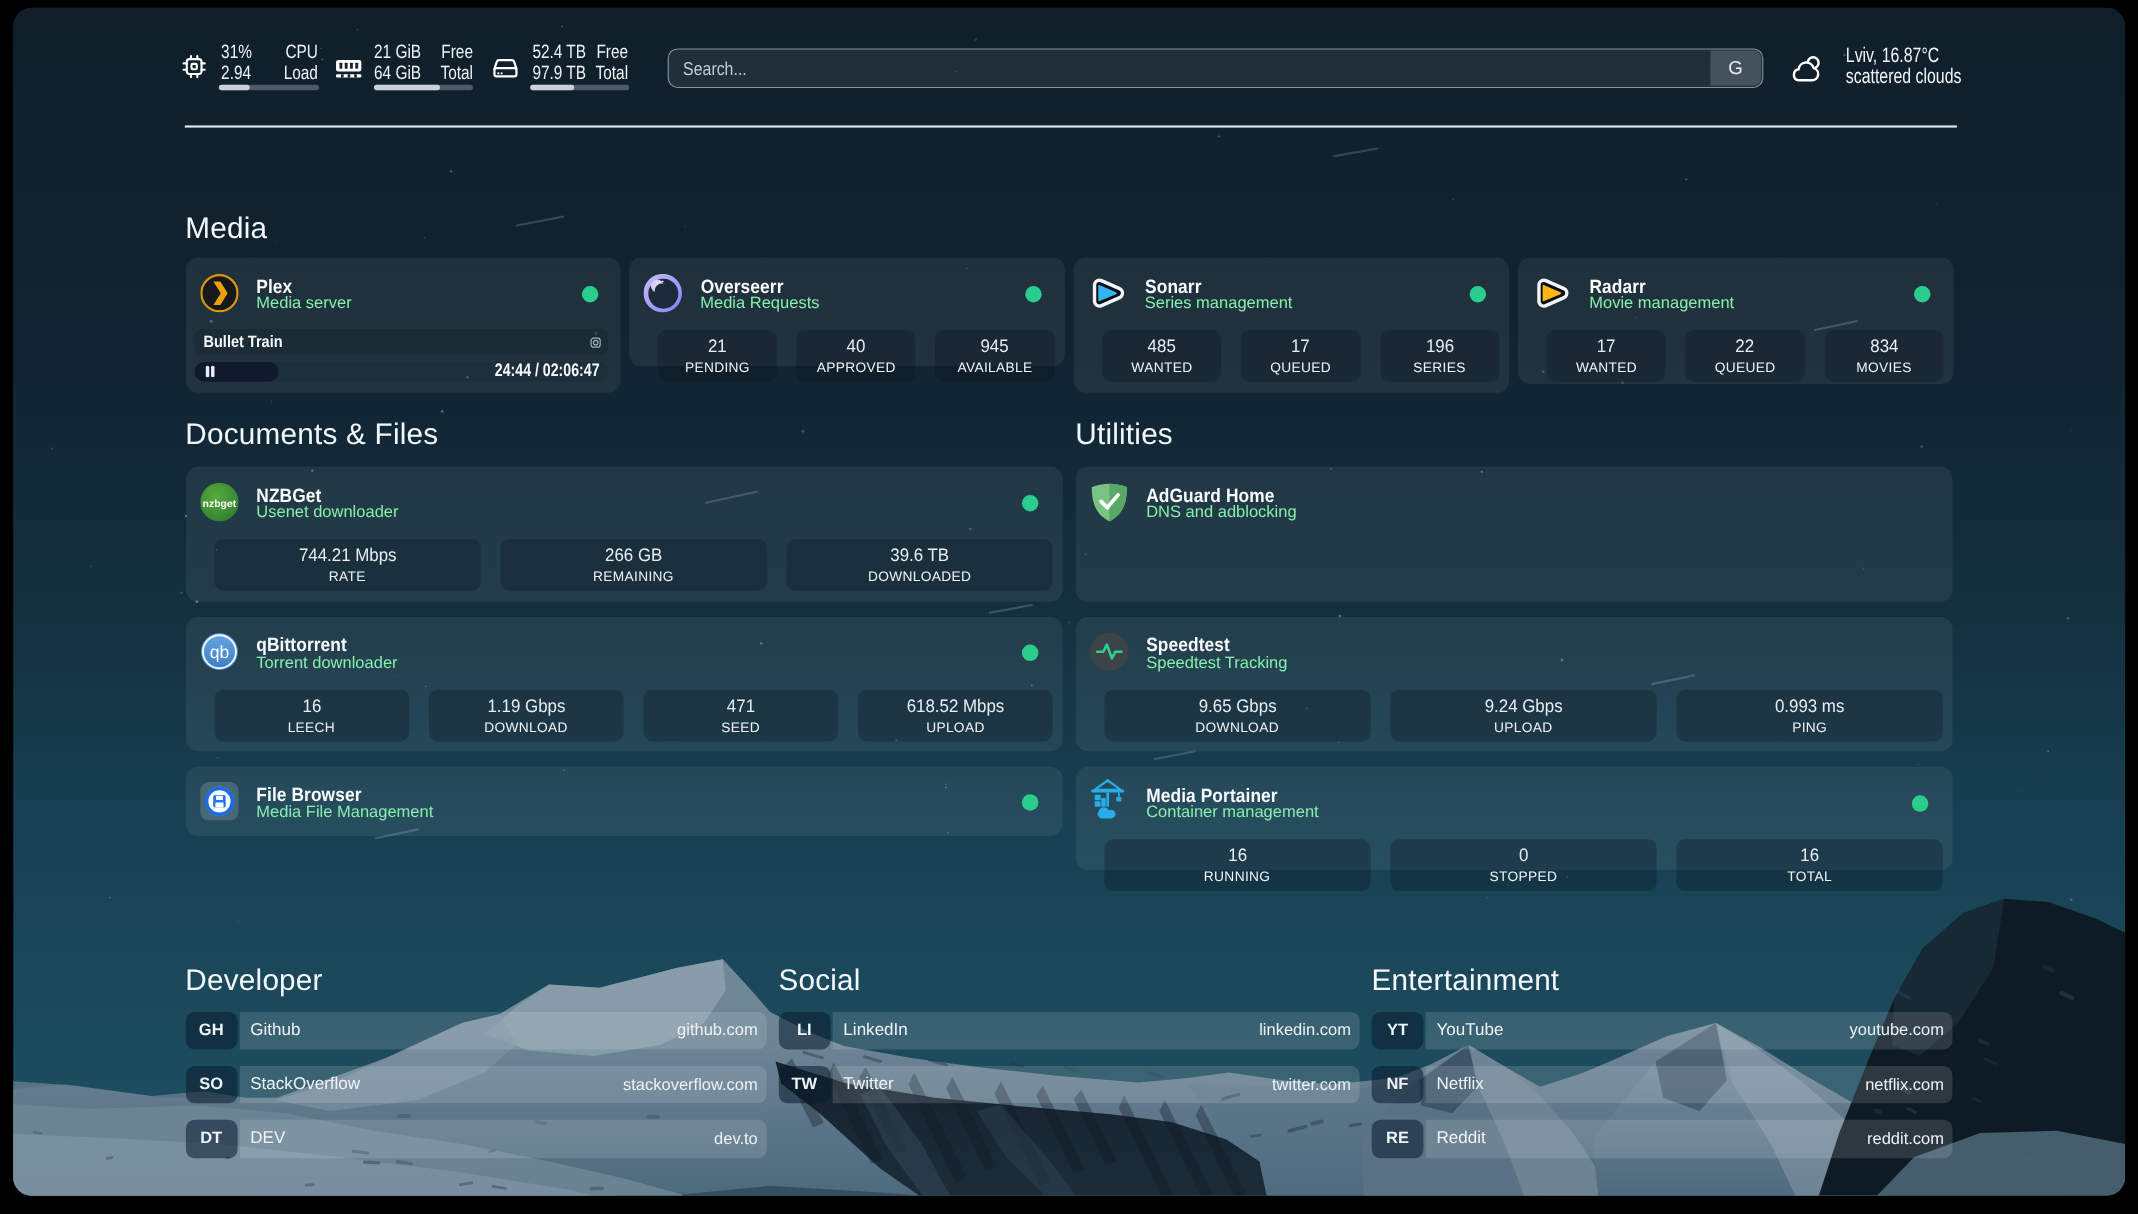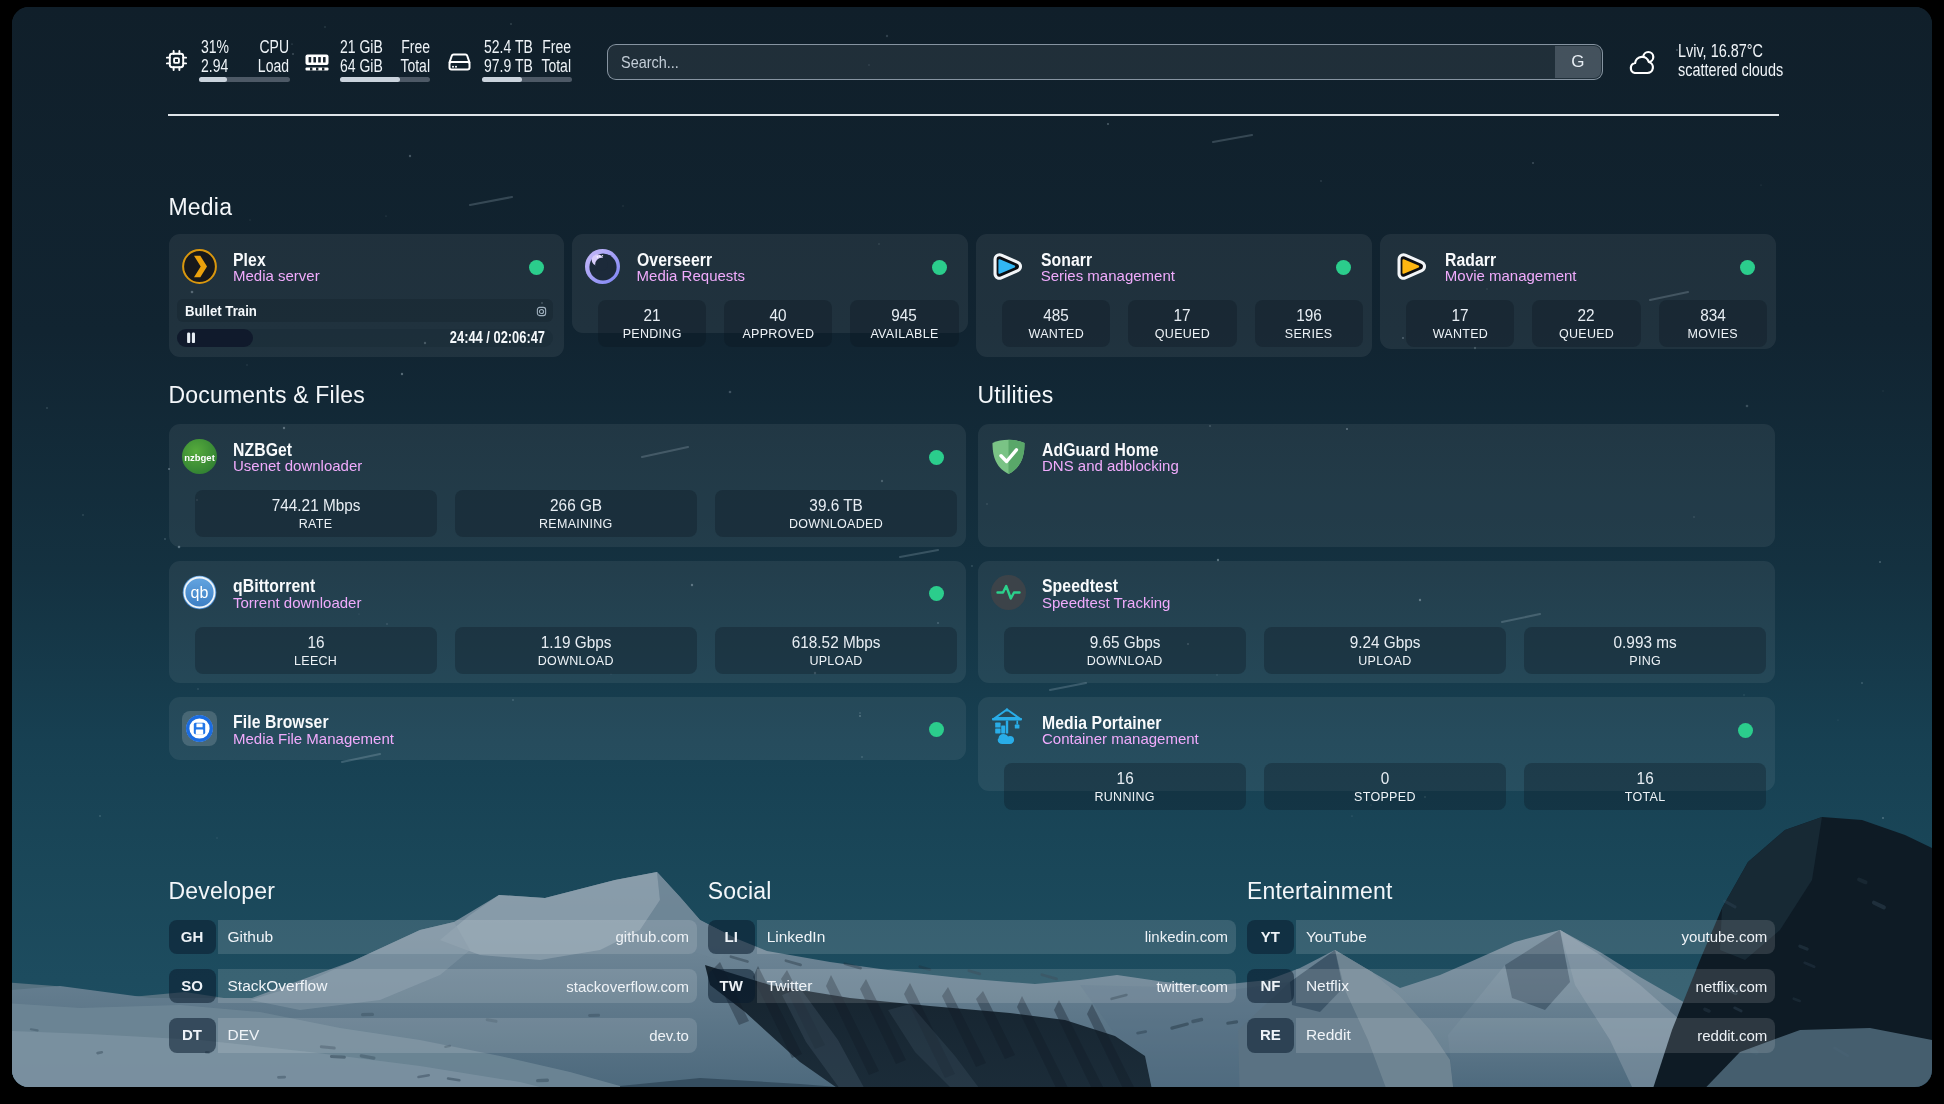--- a/index.html
+++ b/index.html
@@ -21,27 +21,27 @@
 #gbtn { position:absolute; right:1px; top:1px; bottom:1px; width:46px; border-radius:0 7px 7px 0;
   background:rgba(196,208,222,0.22); color:#e8eef4; font-size:17px;
   text-align:center; line-height:31px; }
 #weather { position:absolute; left:1666px; top:34.7px; color:#f1f5f9;
   transform:scaleX(0.76); transform-origin:left top; }
 #weather .l1 { font-size:19px; line-height:18.9px; }
 #weather .l2 { font-size:19px; line-height:18.9px; }
 #sep { position:absolute; left:156px; top:106.5px; width:1611px; height:2.2px;
   background:rgba(240,245,250,0.92); }
 
-.sec { position:absolute; font-size:23px; font-weight:500; color:#f4f7fa;
+.sec { position:absolute; font-size:27px; font-weight:500; color:#f4f7fa;
   line-height:28px; letter-spacing:0.2px; }
 .card { position:absolute; background:rgba(255,255,255,0.065); border-radius:11px; }
 .clogo { position:absolute; left:13px; top:14.5px; width:35px; height:35px; }
 .ctitle { position:absolute; left:64.5px; top:14.5px; font-size:17.5px; font-weight:600;
   color:#f8fafc; line-height:22px; letter-spacing:0.1px; transform:scaleX(0.9); transform-origin:left center; white-space:nowrap; }
-.csub { position:absolute; left:64.5px; top:33px; font-size:15px; color:#f0abfc;
+.csub { position:absolute; left:64.5px; top:33px; font-size:15px; color:#86efac;
   line-height:18px; }
 .dot { position:absolute; width:15px; height:15px; border-radius:50%; background:#2bcd8c;
   top:25.5px; }
 .stats { position:absolute; left:26px; right:9px; top:66px; height:47px; display:flex;
   gap:18px; }
 .sbox { flex:1; background:rgba(9,20,30,0.30); border-radius:8px; text-align:center;
   color:#eef3f7; }
 .sbox .n { margin-top:5px; font-size:16.5px; line-height:20px; color:#e8eef4; transform:scaleX(0.93); }
 .sbox .l { margin-top:2px; font-size:12.5px; line-height:15px; font-weight:normal; letter-spacing:0.3px; }
 
@@ -450,20 +450,24 @@
   <div class="stats">
     <div class="sbox">
           <div class="n">16</div>
           <div class="l">LEECH</div>
         </div>
     <div class="sbox">
           <div class="n">1.19 Gbps</div>
           <div class="l">DOWNLOAD</div>
         </div>
     <div class="sbox">
+          <div class="n">471</div>
+          <div class="l">SEED</div>
+        </div>
+    <div class="sbox">
           <div class="n">618.52 Mbps</div>
           <div class="l">UPLOAD</div>
         </div>
   </div>
 </div>
 
 <div class="card" style="left:156.5px;top:689.5px;width:797.6px;height:63.5px">
   <svg class="clogo" viewBox="0 0 35 35">
     <rect x="0" y="0" width="35" height="35" rx="8" fill="rgba(255,255,255,0.16)"></rect>
     <circle cx="17.5" cy="17.5" r="13.2" fill="#fff"></circle>

